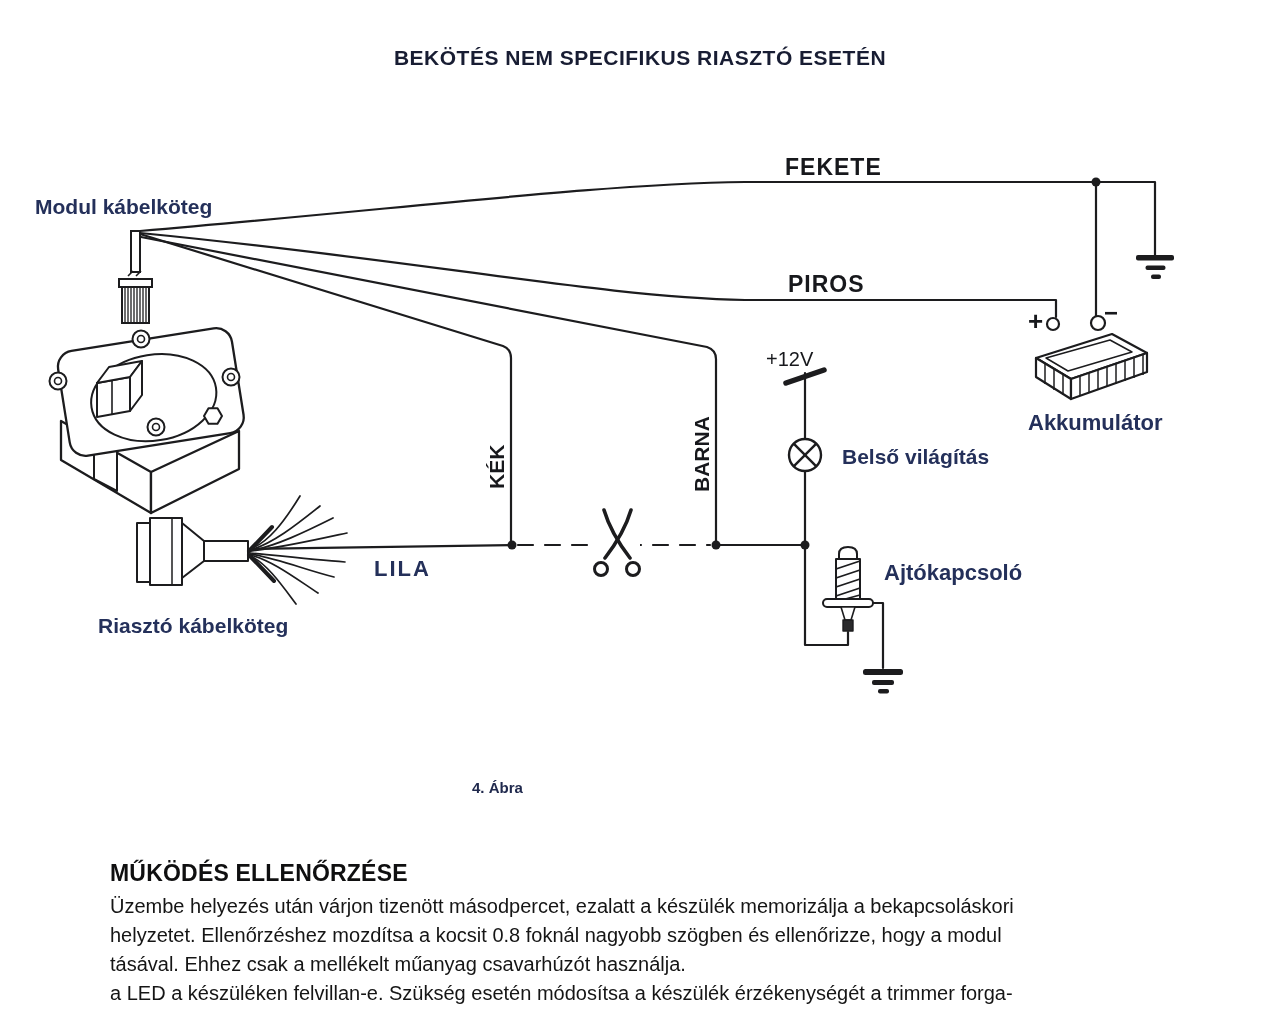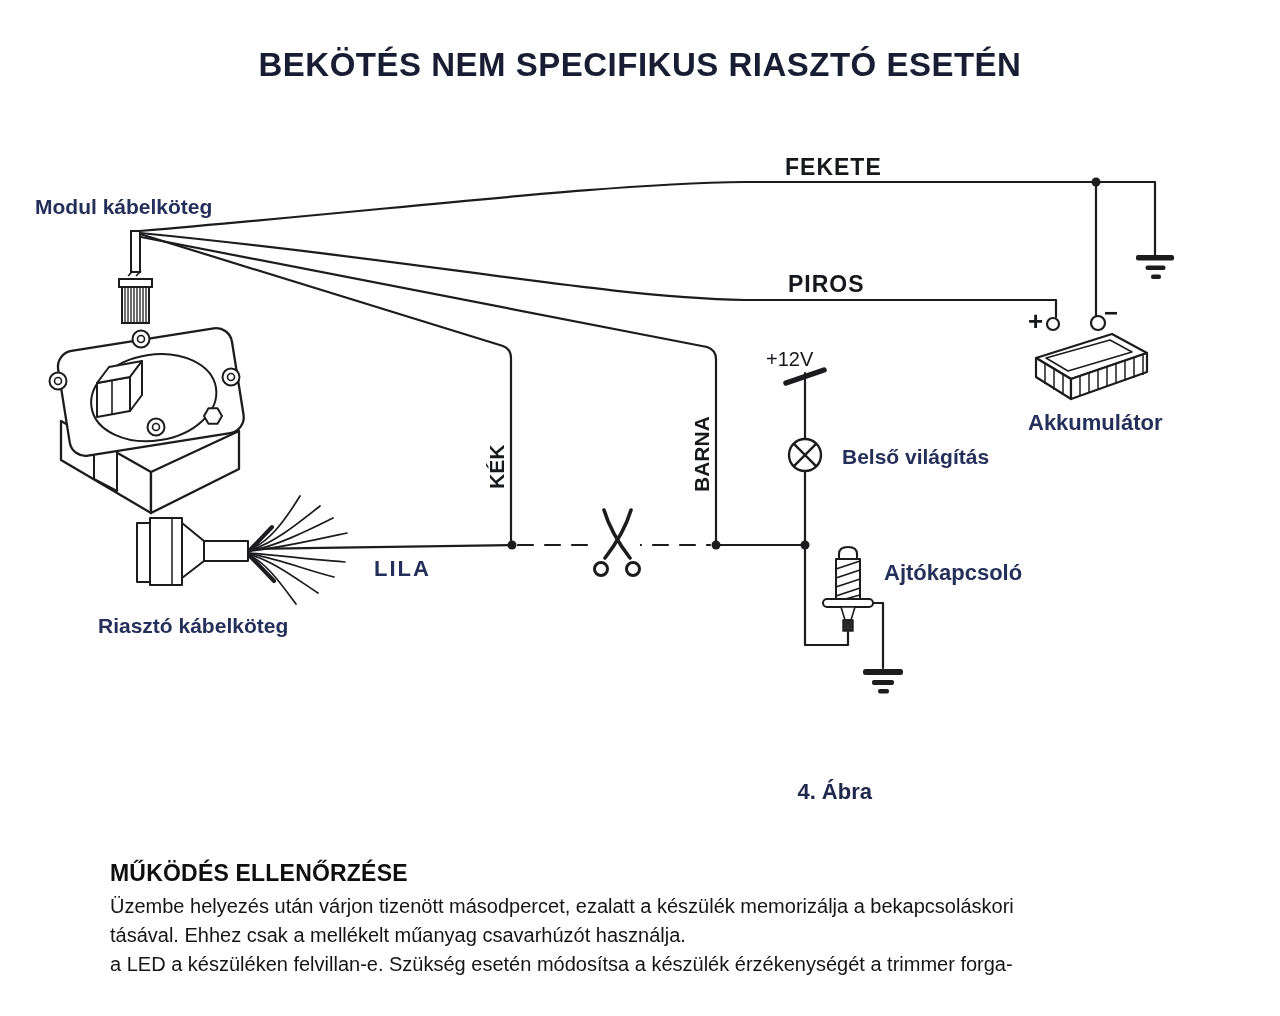--- a/index.html
+++ b/index.html
@@ -1,23 +1,23 @@
 <!DOCTYPE html>
 <html><head>
 <meta charset="utf-8">
 <style>
   html,body{margin:0;padding:0;background:#ffffff;}
   body{width:1280px;height:1016px;position:relative;font-family:"Liberation Sans",sans-serif;overflow:hidden;}
   .page-title{
     position:absolute;top:46px;left:0;width:1280px;text-align:center;
-    font-size:33px;font-weight:bold;letter-spacing:.5px;color:#181d33;
+    font-size:21px;font-weight:bold;letter-spacing:.5px;color:#181d33;
   }
   .figure-caption{
-    position:absolute;top:779px;left:472px;width:400px;text-align:right;
-    font-size:22px;font-weight:bold;color:#20294d;
+    position:absolute;top:779px;left:472px;width:400px;text-align:left;
+    font-size:15px;font-weight:bold;color:#20294d;
   }
   .body-text{position:absolute;left:110px;top:860px;width:1130px;color:#151515;}
   .body-text .heading{font-size:23px;font-weight:bold;color:#0f0f10;margin:0 0 5px 0;letter-spacing:.2px;}
   .body-text .line{font-size:20px;line-height:29px;white-space:nowrap;}
   svg text{font-family:"Liberation Sans",sans-serif;}
   .lbl-navy{fill:#24305a;font-weight:bold;}
   .lbl-dark{fill:#17181c;font-weight:bold;}
 </style>
 </head>
 <body>
@@ -187,15 +187,16 @@
   <text x="1028" y="330" font-size="26" class="lbl-dark">+</text>
   <text x="1104" y="321" font-size="24" class="lbl-dark">−</text>
   <text x="98" y="633" font-size="21" class="lbl-navy">Riasztó kábelköteg</text>
 </svg>
 
 <div class="figure-caption">4. Ábra</div>
 
 <div class="body-text">
   <div class="heading">MŰKÖDÉS ELLENŐRZÉSE</div>
   <div class="line">Üzembe helyezés után várjon tizenött másodpercet, ezalatt a készülék memorizálja a bekapcsoláskori</div>
+  <div class="line">helyzetet. Ellenőrzéshez mozdítsa a kocsit 0.8 foknál nagyobb szögben és ellenőrizze, hogy a modul</div>
   <div class="line">tásával. Ehhez csak a mellékelt műanyag csavarhúzót használja.</div>
   <div class="line">a LED a készüléken felvillan-e. Szükség esetén módosítsa a készülék érzékenységét a trimmer forga-</div>
 </div>
 
 </body></html>

